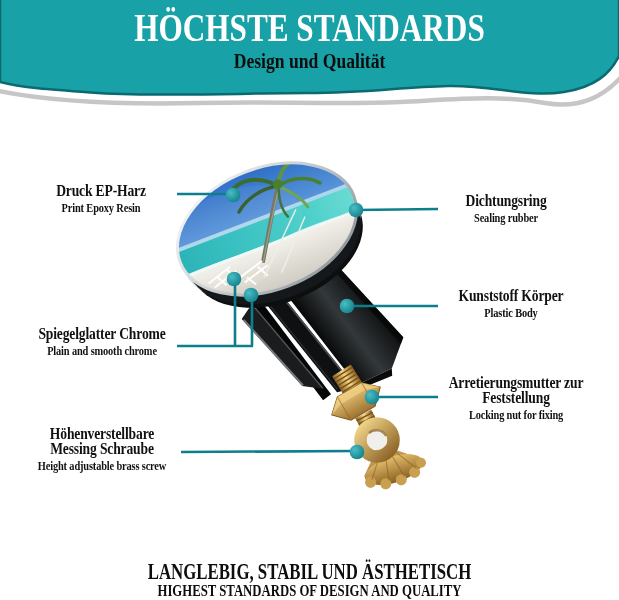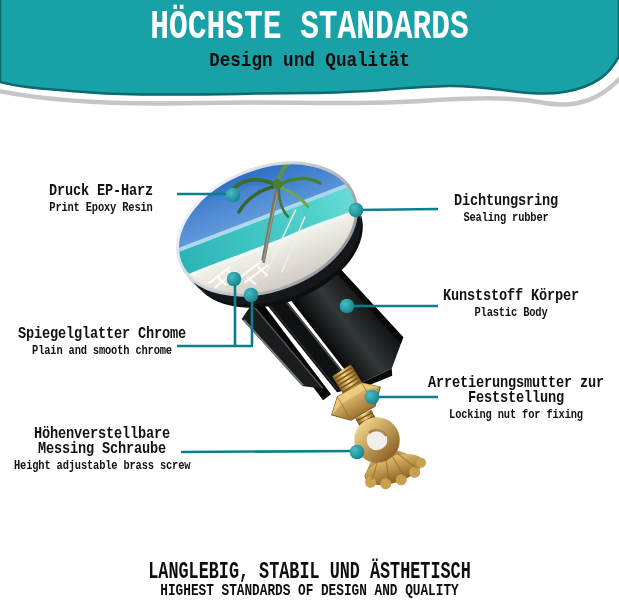--- a/index.html
+++ b/index.html
@@ -1,18 +1,18 @@
 <!DOCTYPE html>
 <html><head>
 <meta charset="utf-8">
 <style>
   html,body{margin:0;padding:0;background:#fff;}
   .stage{
     position:relative;width:619px;height:600px;background:#ffffff;overflow:hidden;
-    font-family:Liberation Mono, monospace;color:#111;
+    font-family:Liberation Serif, serif;color:#111;
   }
   svg{display:block;}
   .abs{position:absolute;}
   
   .hdr-title{
     left:0;right:0;top:6px;text-align:center;color:#ffffff;
     font-size:40px;font-weight:bold;line-height:44px;letter-spacing:0px;
     transform:scaleX(0.78);transform-origin:50% 0;white-space:nowrap;
   }
   .hdr-sub{

